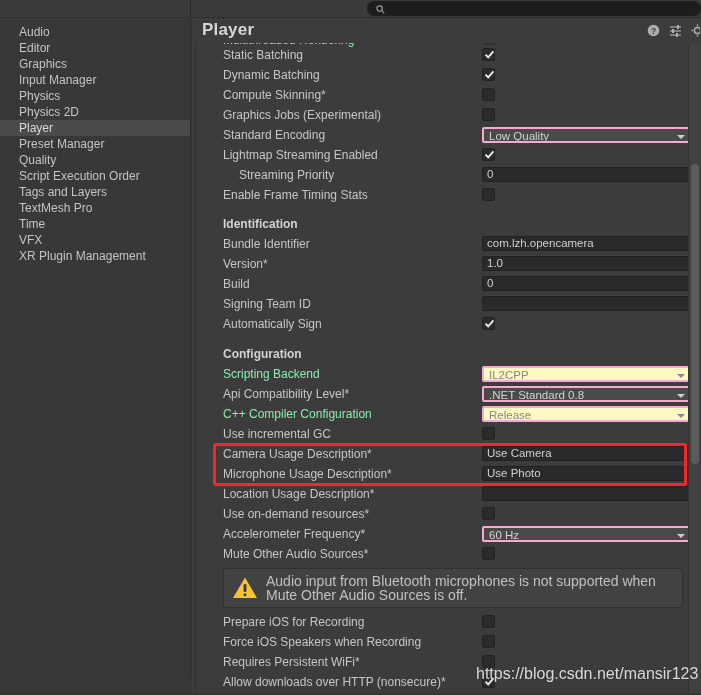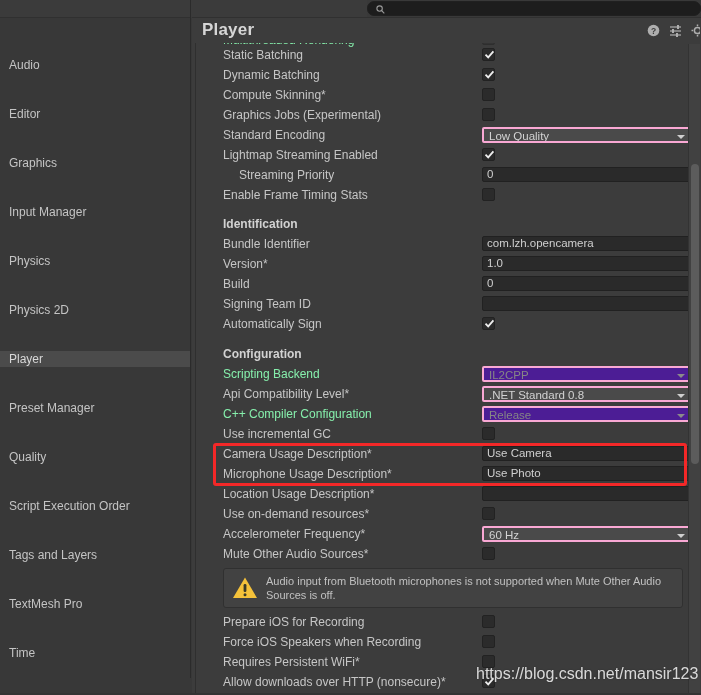--- a/index.html
+++ b/index.html
@@ -35,24 +35,23 @@
 
   
   .sidebar {
     position: absolute; left: 0; top: 17px; width: 190px; height: 678px;
     background: #383838;
     border-top: 1px solid #303030;
     padding-top: 6px;
   }
   .sidebar-item {
     height: 16px; line-height: 16px;
-    padding-left: 9px;
+    padding-left: 19px;
     font-size: 12px; color: #c4c4c4;
     white-space: nowrap;
-    margin-top: 33px;
   }
   .sidebar-item.selected { background: #4b4b4b; color: #d8d8d8; }
   .sidebar-divider {
     position: absolute; left: 190px; top: 0; width: 1px; height: 678px;
     background: #2b2b2b;
   }
 
   
   .inspector {
     position: absolute; left: 192px; top: 17px; width: 509px; height: 678px;
@@ -125,40 +124,40 @@
     overflow: hidden; white-space: nowrap;
   }
 
   .dropdown {
     width: 211px; height: 16px; top: 2px;
     background: #4a4a4a; border: 2px solid #f9a8d4; border-radius: 2px;
     font-size: 11.5px; color: #d2d2d2;
     line-height: 14px; padding-left: 5px;
     overflow: hidden; white-space: nowrap;
   }
-  .dropdown.disabled { background: #4c1d95; color: #868686; }
+  .dropdown.disabled { background: #fef9c3; color: #868686; }
   .dd-arrow {
     position: absolute; right: 6px; top: 6px;
     width: 0; height: 0;
     border-left: 4px solid transparent;
     border-right: 4px solid transparent;
     border-top: 4px solid #cfcfcf;
   }
   .dropdown.disabled .dd-arrow { border-top-color: #8a8a8a; }
 
   
   .warnbox {
     position: relative; margin: 4px 0 4px 22px;
     width: 460px; min-height: 38px;
     background: #424242; border: 1px solid #303030; border-radius: 3px;
     display: flex; align-items: center; padding: 5px 8px;
   }
   .warn-icon { width: 26px; height: 24px; flex: none; margin-right: 8px; }
   .warn-text {
-    font-size: 11px; color: #c1c1c1; line-height: 14px;
+    font-size: 14px; color: #c1c1c1; line-height: 14px;
   }
 
   
   .annotation-box {
     position: absolute;
     left: 213px; top: 443px; width: 474px; height: 43px;
     border: 3px solid #f42828; border-radius: 3px;
     pointer-events: none; z-index: 40;
   }
 

